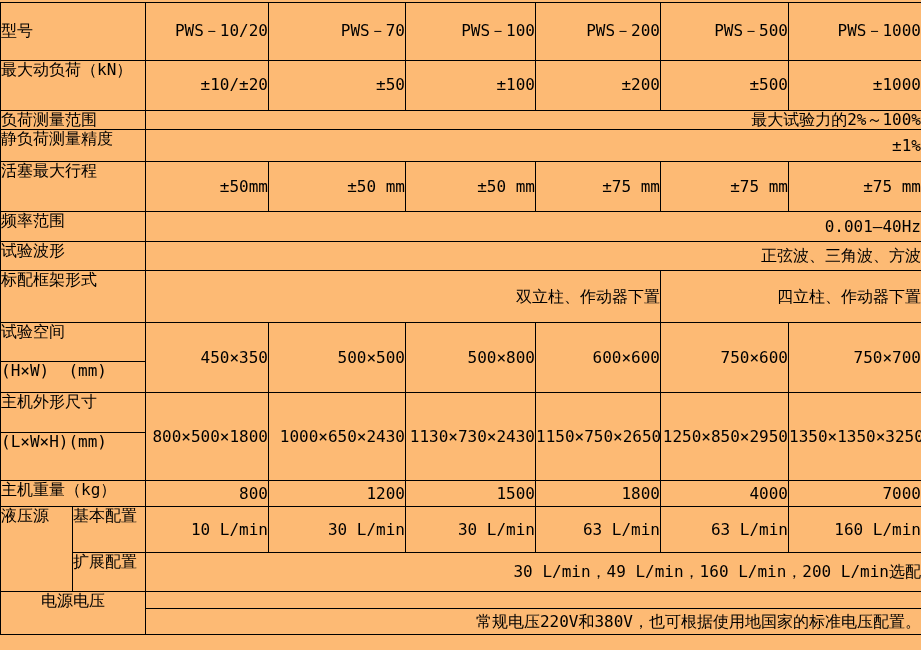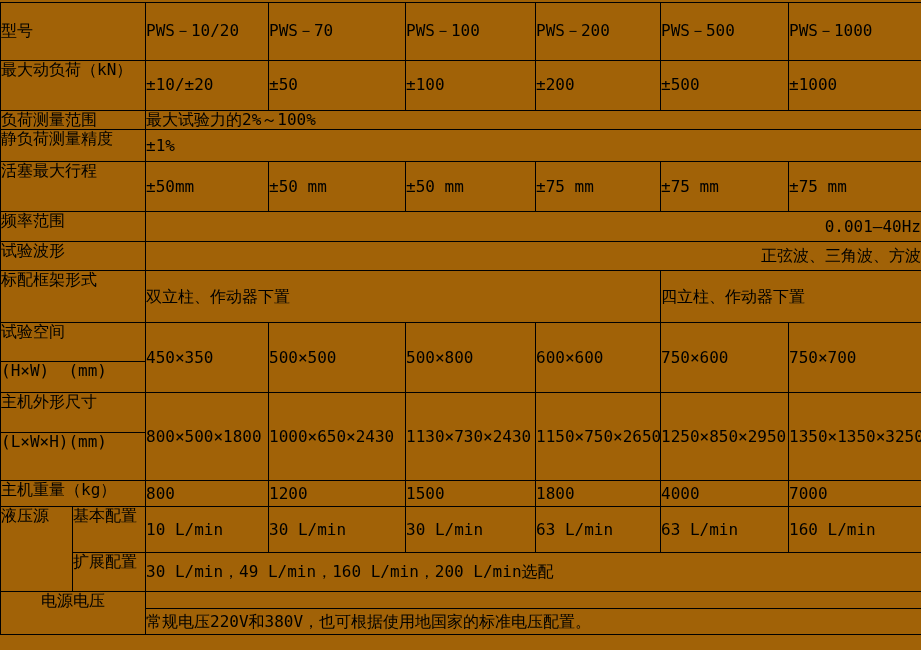--- a/index.html
+++ b/index.html
@@ -5,21 +5,21 @@
   html, body {
     margin: 0;
     padding: 0;
     background: #ffffff;
   }
   #screen {
     position: relative;
     width: 921px;
     height: 650px;
     overflow: hidden;
-    background: #a16207;
+    background: #fdba74;
   }
   table.spec {
     border-collapse: collapse;
     table-layout: fixed;
     width: 919px;
     margin-top: 2px;
     margin-left: 0px;
     font-family: "DejaVu Sans Mono", "DejaVu Sans", sans-serif;
     font-size: 16px;
     color: #000000;
@@ -32,21 +32,21 @@
     line-height: 1.15;
   }
   
   td.lab {
     text-align: left;
     vertical-align: top;
     padding: 2px 2px 2px 6px;
   }
   
   td.val {
-    text-align: left;
+    text-align: right;
     vertical-align: middle;
   }
   td.left {
     text-align: right;
     padding-left: 7px;
   }
   td.vm   { vertical-align: middle; }
   td.ctr  { text-align: center; padding-left: 0; }
 </style>
 </head>

